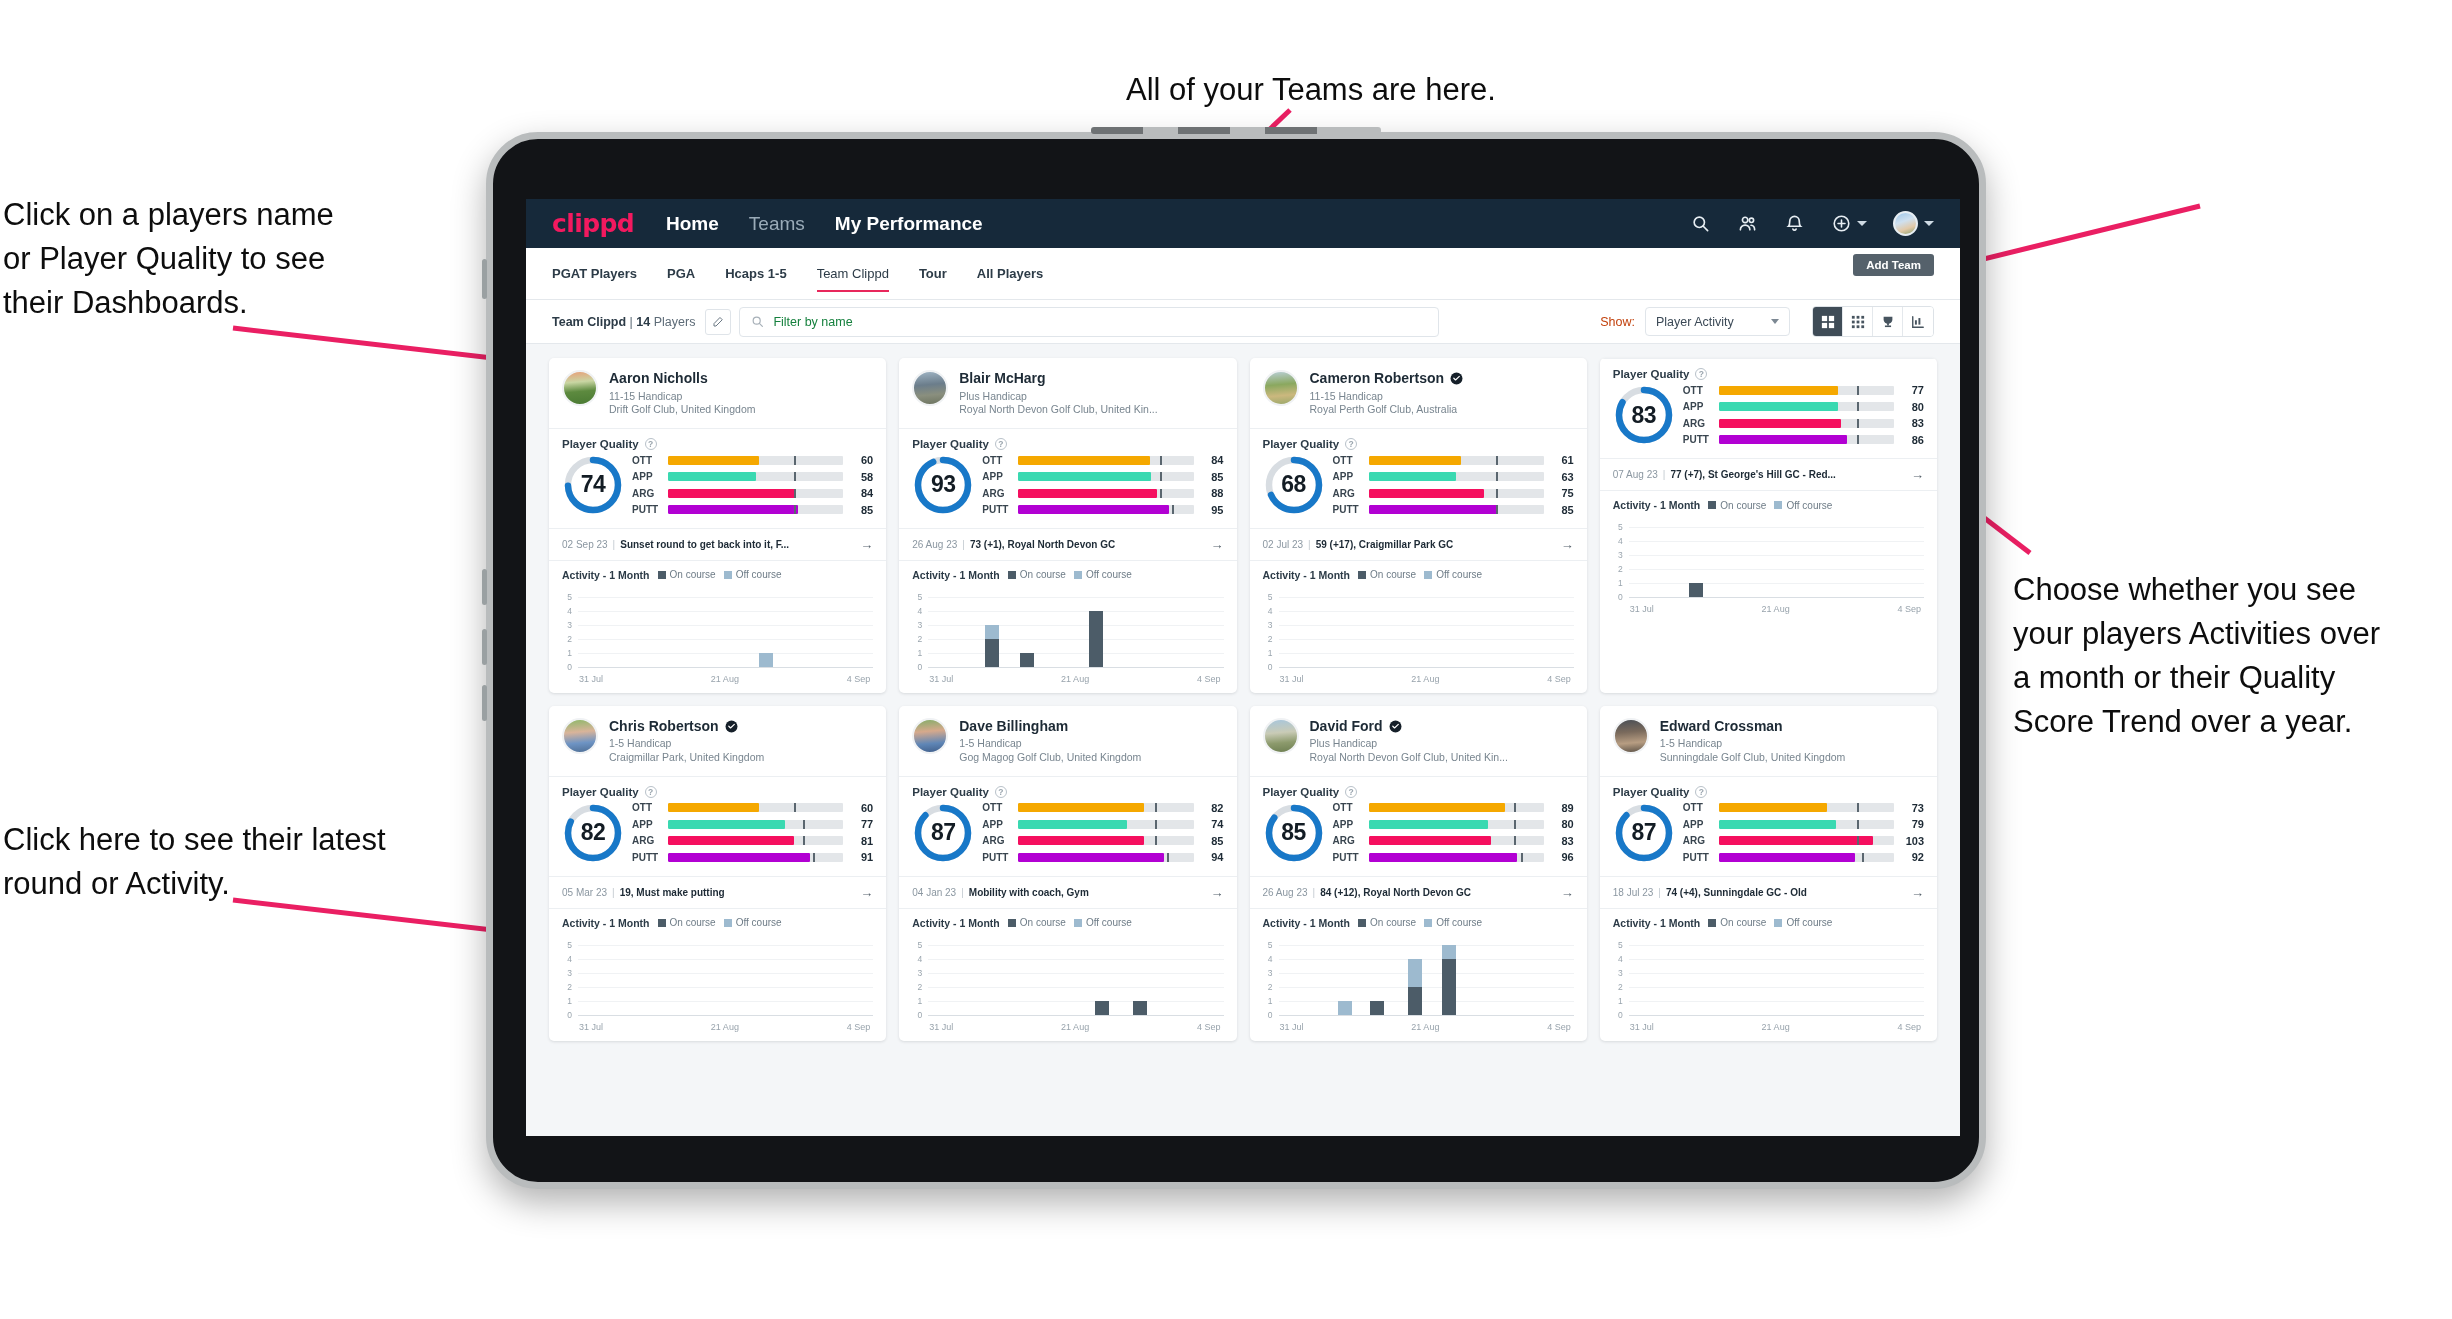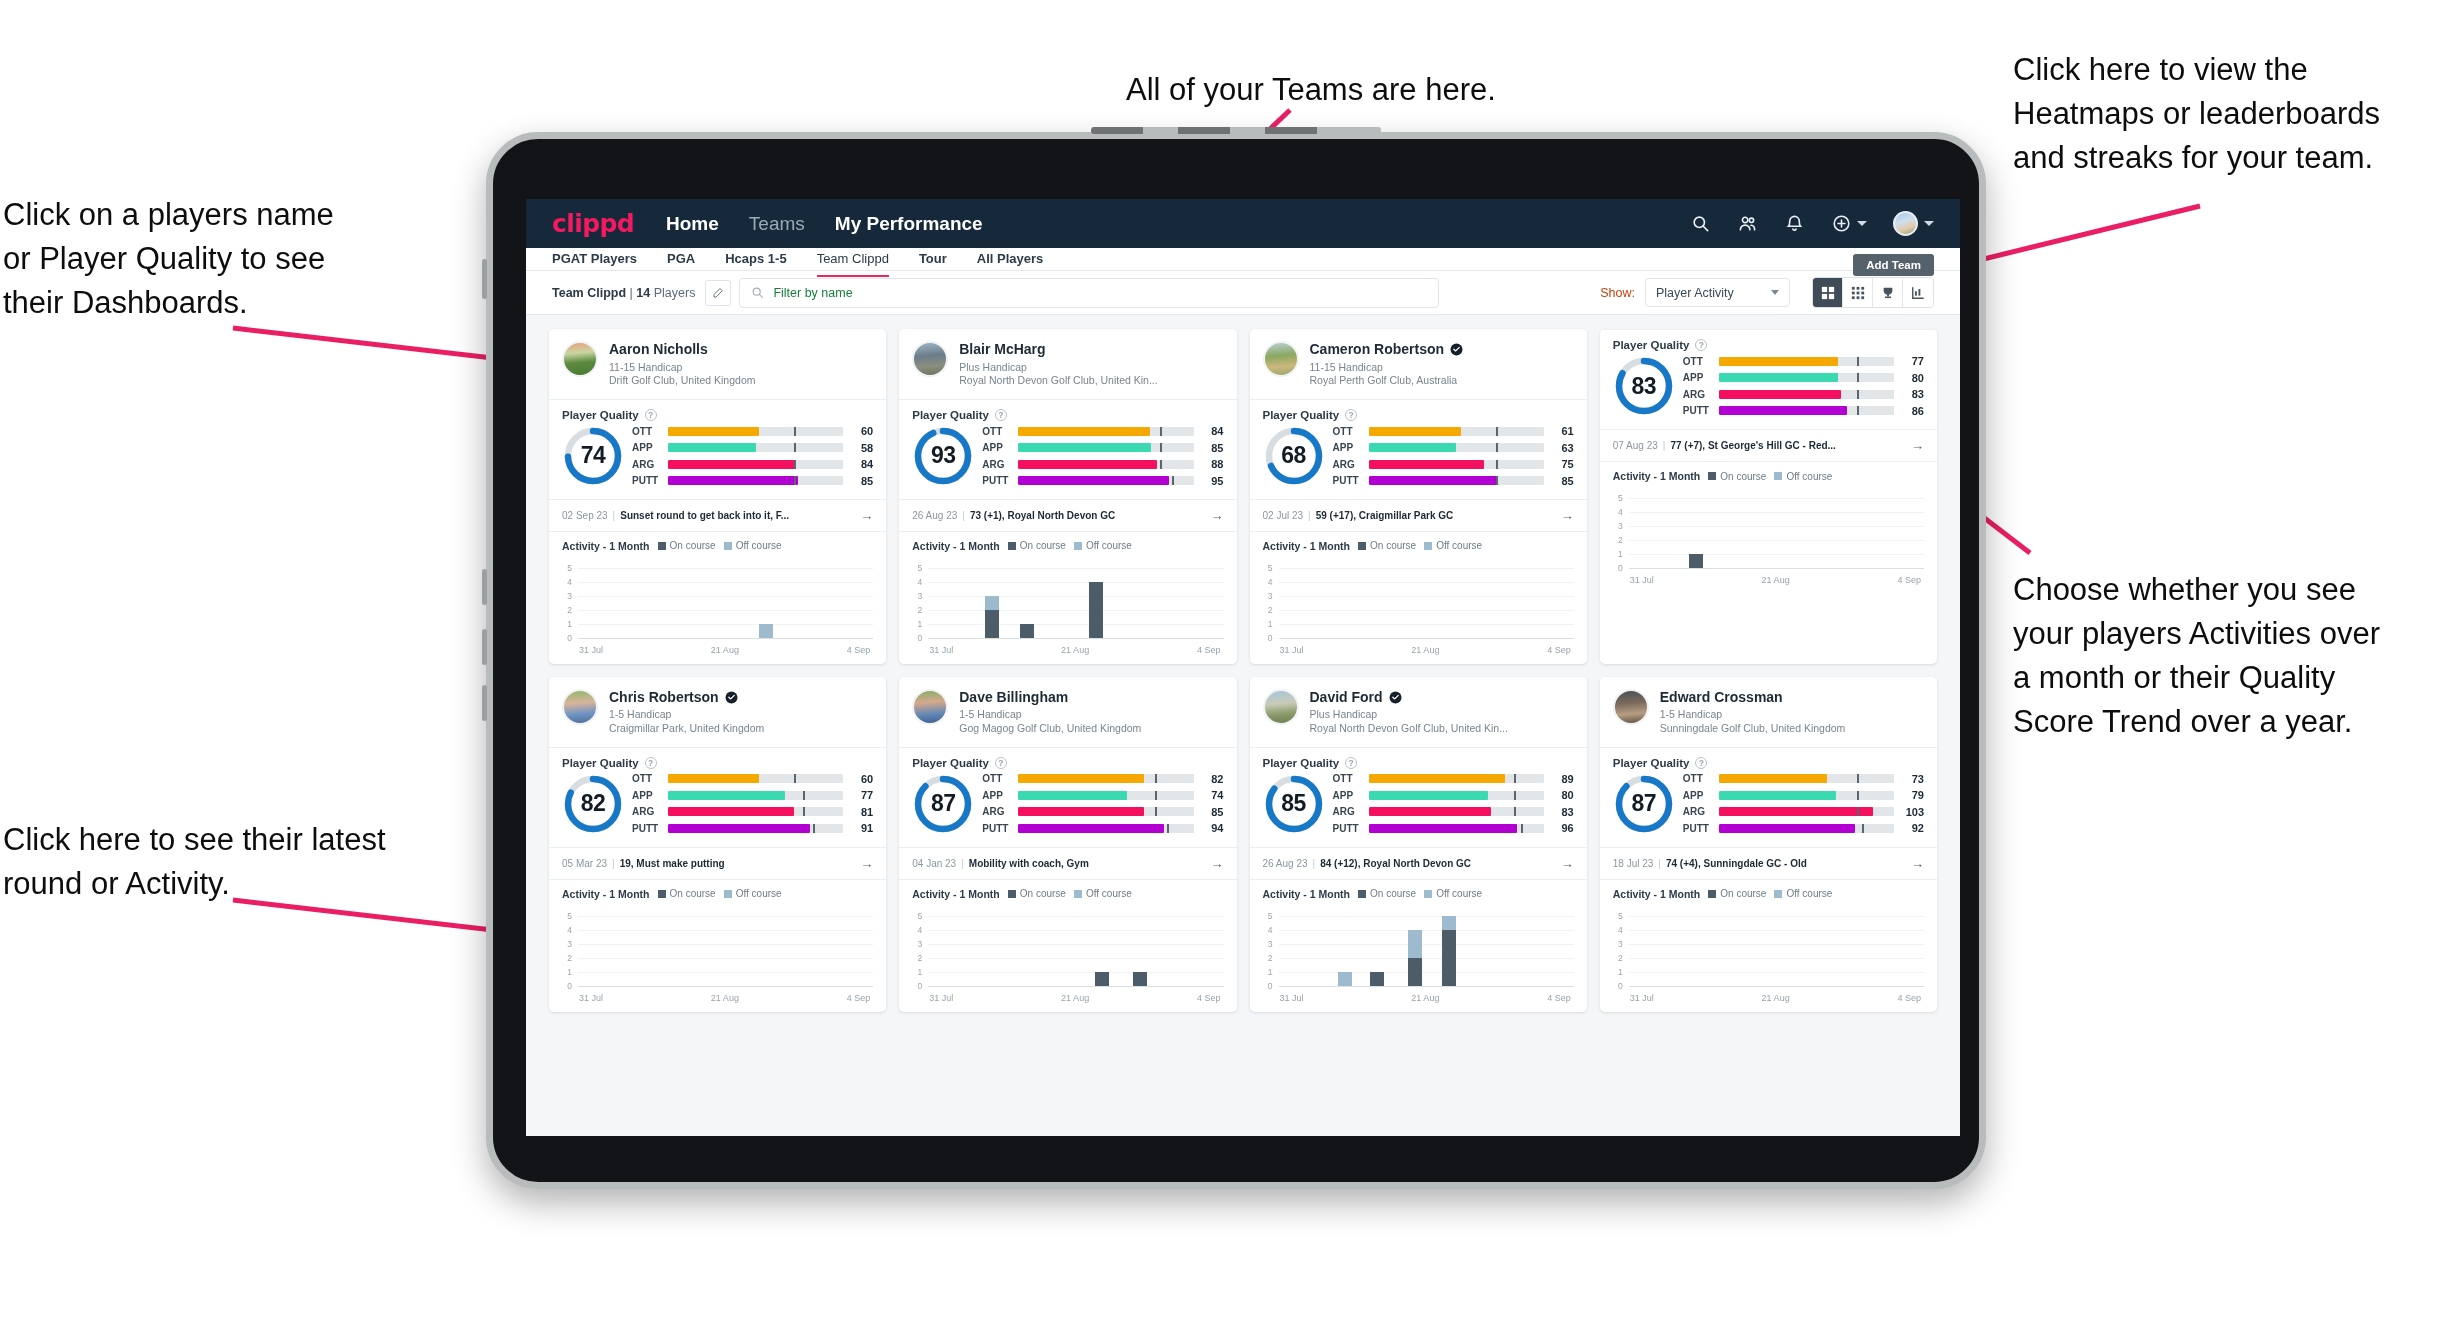--- a/index.html
+++ b/index.html
@@ -64,21 +64,21 @@
   .caret { width: 0; height: 0; border-left: 5px solid transparent; border-right: 5px solid transparent; border-top: 5px solid #cfdbe4; }
   .avatar-nav {
     width: 25px; height: 25px; border-radius: 50%;
     background: linear-gradient(160deg,#9fc7e8 0%, #cfe0ef 40%, #e2c9a8 70%, #8aa06e 100%);
     border: 2px solid #e7eef3;
   }
   .avgrp { display: flex; align-items: center; gap: 6px; }
 
   
   .subnav {
-    height: 23px; background: #ffffff;
+    height: 52px; background: #ffffff;
     display: flex; align-items: center; padding: 0 26px;
     border-bottom: 1px solid #e4e8ec;
     position: relative;
   }
   .subtab { font-size: 13px; font-weight: 600; color: #2c3b47; margin-right: 30px; height: 36px; line-height: 36px; }
   .subtab.muted { color: #97a3ad; font-weight: 500; }
   .subtab.active { color: #2c3b47; border-bottom: 2.5px solid #e8275c; }
   .addteam {
     position: absolute; right: 26px; top: 6px;
     background: #55616b; color: #ffffff;
@@ -194,23 +194,20 @@
   .xaxis { display: flex; justify-content: space-between; padding: 3px 16px 9px 30px; }
   .xlbl { font-size: 9px; color: #98a3ac; }
 </style>
 </head>
 <body>
 
 <div id="stage">
 
   <div class="anno" style="left:1126px; top:68px; width:460px;">All of your Teams are here.</div>
 
-  <div class="anno" style="left:2013px; top:48px; width:440px;">Click here to view the
-Heatmaps or leaderboards
-and streaks for your team.</div>
 
   <div class="anno" style="left:3px; top:193px; width:400px;">Click on a players name
 or Player Quality to see
 their Dashboards.</div>
 
   <div class="anno" style="left:2013px; top:568px; width:430px;">Choose whether you see
 your players Activities over
 a month or their Quality
 Score Trend over a year.</div>
 

